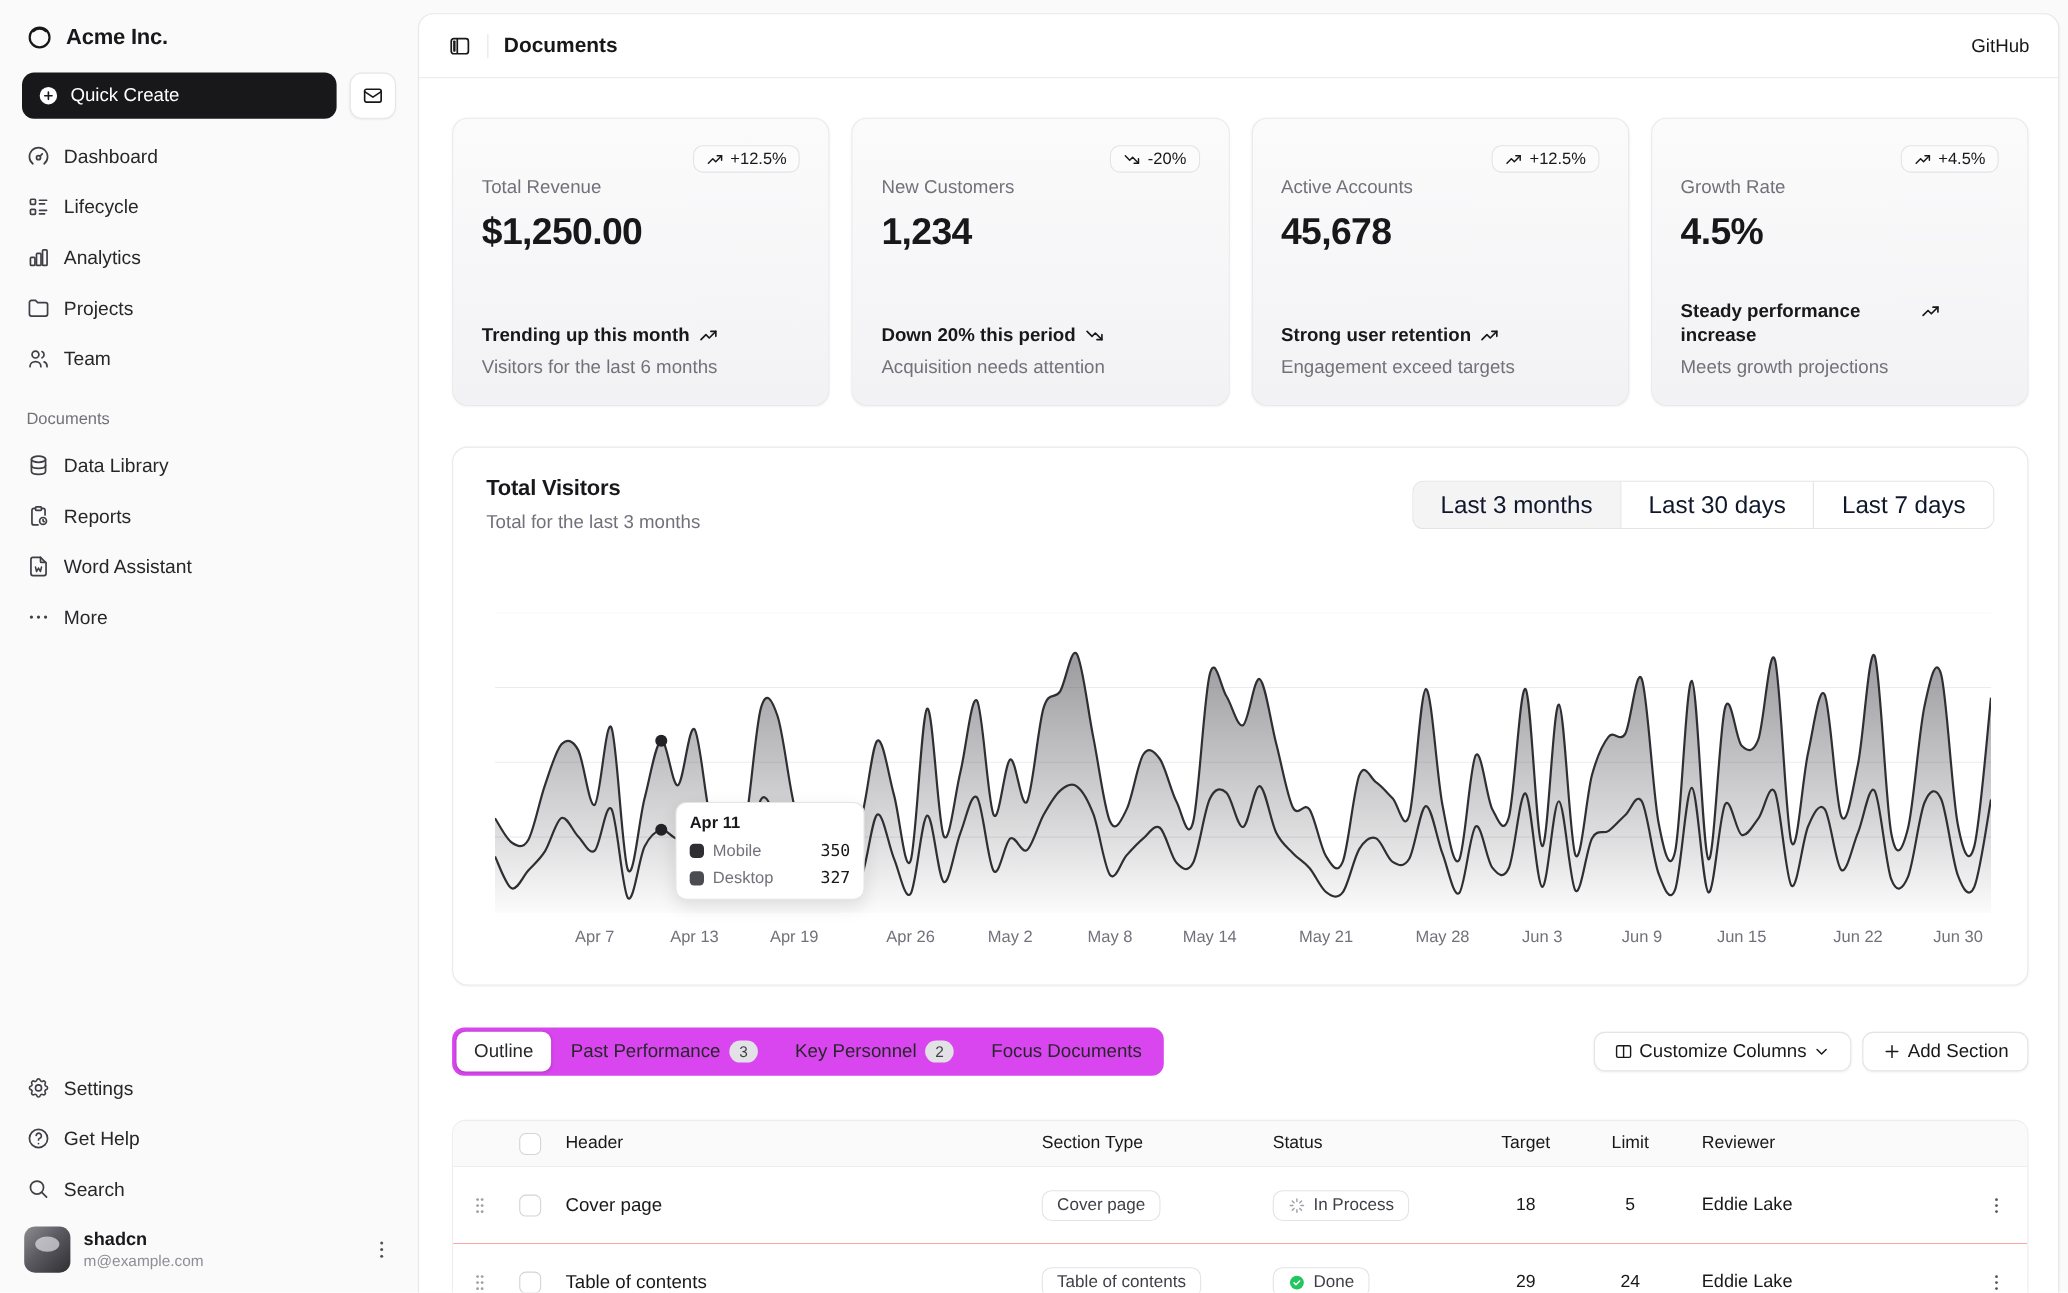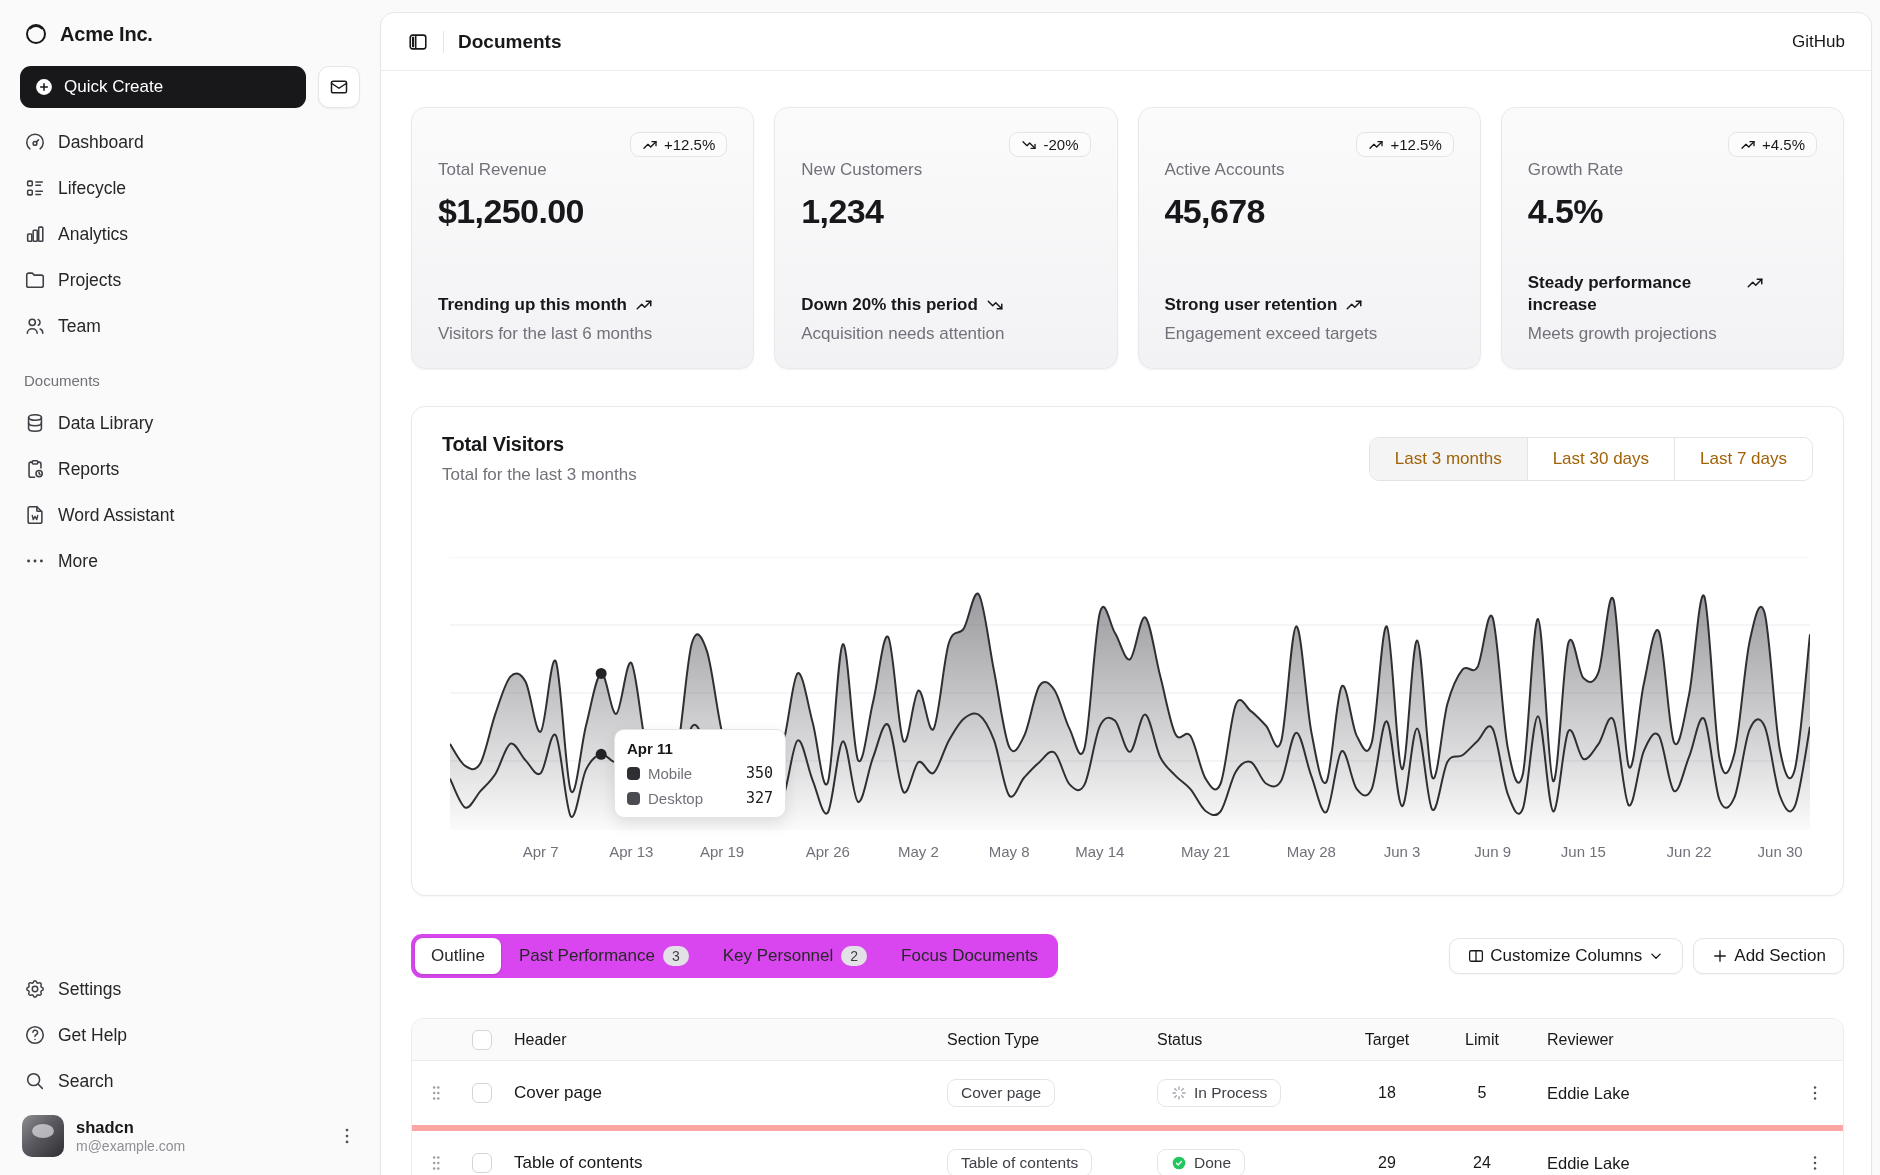--- a/index.html
+++ b/index.html
@@ -95,21 +95,21 @@
   .foot-1 .ft { max-width:210px; }
   .foot-2 { font-size:17px; color:#71717a; margin-top:8px; }
 
   
   .chart-card { margin-top:37px; border:1px solid #e9e9ec; border-radius:14px; background:#fff;
     box-shadow:0 1px 2px rgba(0,0,0,.04); padding:26px 0 30px; position:relative; }
   .chart-head { padding:0 30px; }
   .chart-title { font-size:20px; font-weight:700; letter-spacing:-0.2px; }
   .chart-sub { font-size:17px; color:#71717a; margin-top:9px; }
   .range-group { position:absolute; top:30px; right:30px; display:flex; border:1px solid #e4e4e7; border-radius:10px; overflow:hidden; background:#fff; }
-  .range-btn { height:42px; padding:0 25px; font-size:17px; color:#a16207; background:#fff; border:0; border-left:1px solid #e4e4e7; font-family:inherit; cursor:pointer; }
+  .range-btn { height:42px; padding:0 25px; font-size:22px; color:#0f172a; background:#fff; border:0; border-left:1px solid #e4e4e7; font-family:inherit; cursor:pointer; }
   .range-btn:first-child { border-left:0; }
   .range-btn.active { background:#f4f4f5; }
 
   .chart-wrap { position:relative; margin:72px 33px 0 38px; }
   .x-labels { position:relative; height:22px; margin-top:13px; }
   .x-labels span { position:absolute; transform:translateX(-50%); font-size:15px; color:#71717a; white-space:nowrap; }
 
   .chart-tooltip {
     position:absolute; left:164px; top:172px; width:172px;
     background:#fff; border:1px solid #e4e4e7; border-radius:10px;
@@ -131,21 +131,21 @@
   .right-btns { display:flex; gap:10px; }
   .o-btn { display:flex; align-items:center; gap:5px; height:36px; padding:8px 17px;
     border:1px solid #e4e4e7; border-radius:10px; background:#fff; font-size:17px; color:#18181b;
     font-family:inherit; box-shadow:0 1px 2px rgba(0,0,0,.04); cursor:pointer; }
   .o-btn .icon { width:18px; height:18px; }
 
   
   .doc-table { margin-top:40px; border:1px solid #ececef; border-radius:12px 12px 0 0; overflow:hidden; }
   .t-grid { display:grid; grid-template-columns:48px 44px 1fr 210px 200px 80px 110px 250px 56px; align-items:center; }
   .t-head { background:#fafafa; height:42px; border-bottom:1px solid #ececef; font-size:16px; font-weight:500; color:#18181b; }
-  .t-row { height:70px; border-bottom:6px solid #fca5a5; background:#fff; }
+  .t-row { height:70px; border-bottom:1px solid #fca5a5; background:#fff; }
   .th-cell, .td-cell { padding:0 10px; }
   .num { text-align:center; font-variant-numeric:tabular-nums; }
   .checkbox { width:20px; height:20px; border:1.5px solid #d4d4d8; border-radius:6px; background:#fff; margin:0 auto; cursor:pointer; }
   .drag { color:#9f9fa8; width:22px; height:22px; margin:0 auto; cursor:grab; }
   .cell-title { font-size:17px; color:#18181b; }
   .pill { display:inline-flex; align-items:center; gap:7px; border:1px solid #e4e4e7; border-radius:9px;
     padding:4px 13px; font-size:15.5px; color:#3f3f46; background:#fff; }
   .pill .icon { width:16px; height:16px; }
   .loader-icon { color:#a1a1aa; }
   .row-kebab { width:20px; height:20px; color:#52525b; margin:0 auto; cursor:pointer; }

